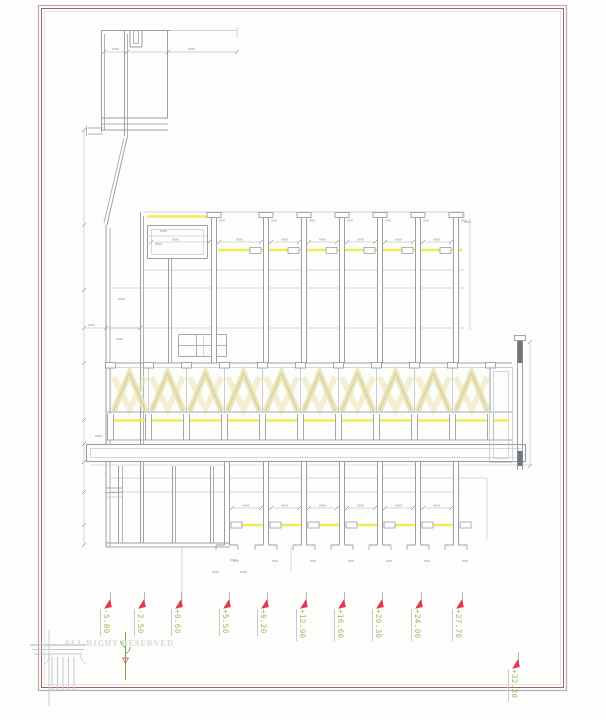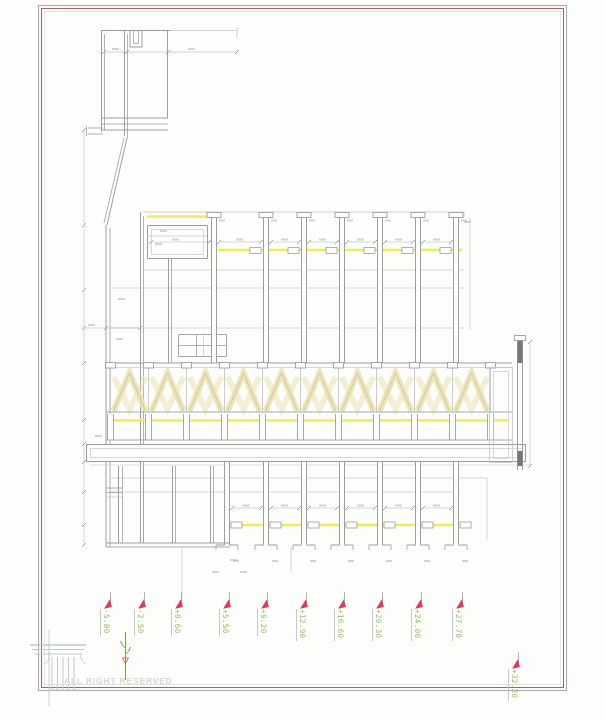--- a/index.html
+++ b/index.html
@@ -13,22 +13,22 @@
             border-bottom:8px solid #e03a56;border-left:8px solid transparent;
             transform:rotate(-14deg);}
   .lvl-label{position:absolute;left:1px;top:17px;transform:rotate(90deg);transform-origin:0 0;
              font:7.5px "DejaVu Sans Mono",monospace;color:#93bd5a;letter-spacing:.4px;
              white-space:nowrap;border-bottom:1px solid #c6cacd;padding:0 2px 1px 0;}
   
   .brand{position:absolute;left:63px;top:637px;font-weight:bold;font-size:19px;
          color:#eeeeea;-webkit-text-stroke:.9px #cfcfcb;letter-spacing:.5px;
          font-family:"Liberation Sans",sans-serif;}
   .brand sup{font-size:9px;-webkit-text-stroke:.5px #cfcfcb;}
-  .tagline{position:absolute;left:64px;top:676px;font-weight:bold;font-size:8.5px;
-           color:#d9d9d5;letter-spacing:.8px;font-family:Liberation Sans, sans-serif;}
+  .tagline{position:absolute;left:64px;top:638px;font-weight:bold;font-size:8.5px;
+           color:#d9d9d5;letter-spacing:.8px;font-family:Liberation Serif, serif;}
 </style>
 </head>
 <body>
 
 <div class="page">
   <svg width="606" height="720">
       <g>
         <rect x="38.5" y="5.5" width="528" height="685" fill="none" stroke="#aab0b4" stroke-width="1.2"></rect>
         <rect x="41.5" y="8.5" width="522" height="679" fill="none" stroke="#a86262" stroke-width="1"></rect>
         <rect x="44.5" y="11.5" width="516" height="673" fill="none" stroke="#dcdee0" stroke-width="0.8"></rect>

